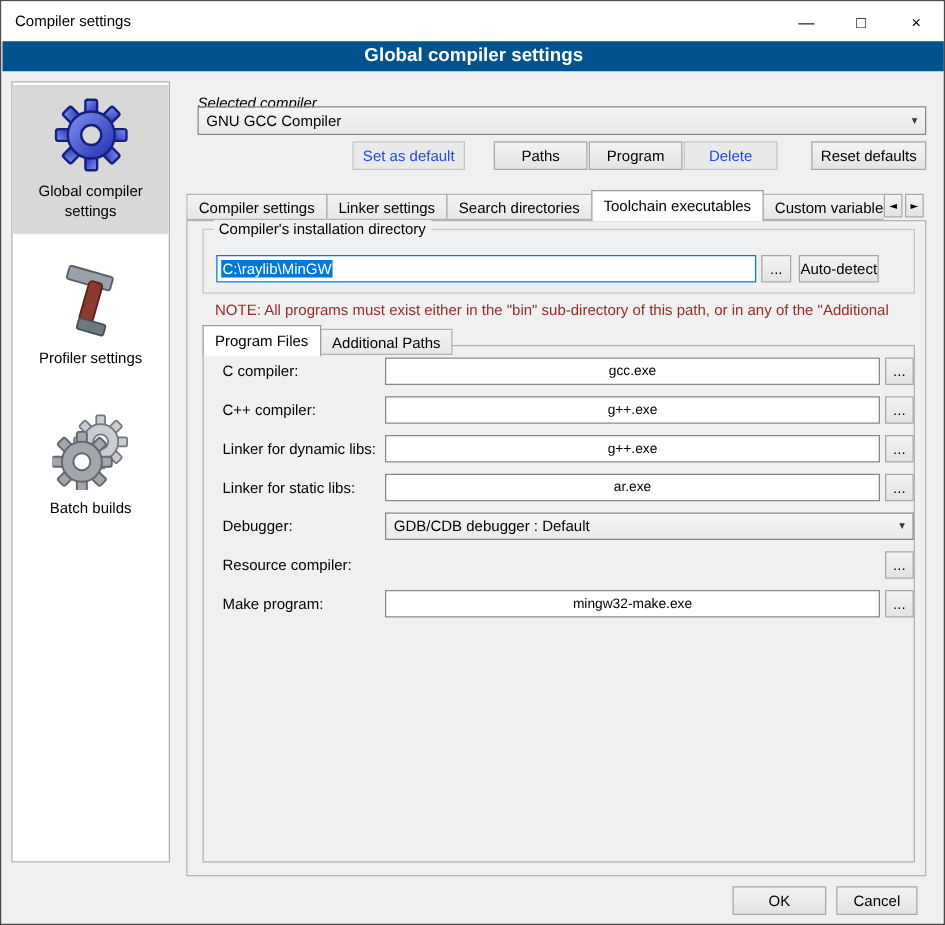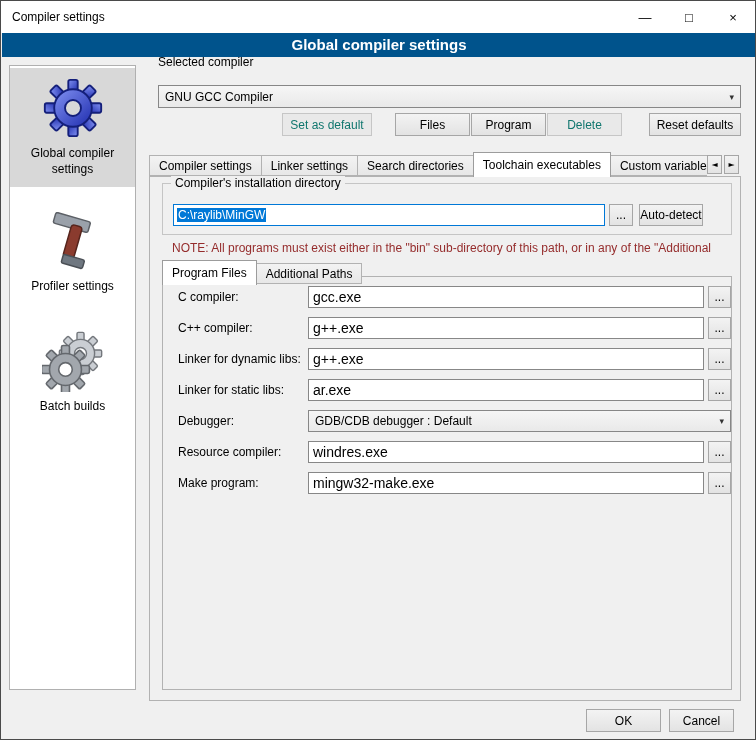--- a/index.html
+++ b/index.html
@@ -22,27 +22,27 @@
   .banner{position:absolute;left:1px;top:32px;width:754px;height:24px;background:var(--header-bg);color:#fff;font-weight:bold;font-size:15px;text-align:center;line-height:24px;}
 
   
   .sidebar{position:absolute;left:8px;top:64px;width:127px;height:625px;background:#fff;border:1px solid #b0b0b0;padding-top:2px;overflow:hidden;}
   .side-item{width:100%;padding:9px 2px 10px;display:flex;flex-direction:column;align-items:center;gap:7px;margin-bottom:16px;cursor:default;}
   .side-item.selected{background:#d8d8d8;}
   .side-label{text-align:center;line-height:1.3;}
 
   
   .btn{font-family:"Liberation Sans",sans-serif;font-size:12px;background:linear-gradient(#f3f3f3,#e3e3e3);border:1px solid #a6a6a6;color:#000;cursor:default;text-align:center;}
-  .btn.disabled{color:#0f766e;background:#e9e9e9;border-color:#c6c6c6;}
-  .tbox{font-family:"Liberation Sans",sans-serif;font-size:14px;border:1px solid #878787;background:#fff;padding:0 4px;}
+  .btn.disabled{color:#1d4ed8;background:#e9e9e9;border-color:#c6c6c6;}
+  .tbox{font-family:"Liberation Sans",sans-serif;font-size:11px;border:1px solid #878787;background:#fff;padding:0 4px;text-align:center;}
   .combo{background:linear-gradient(#f6f6f6,#e9e9e9);border:1px solid #878787;display:flex;align-items:center;padding:0 20px 0 6px;position:relative;cursor:default;}
   .combo .combo-arrow{position:absolute;right:6px;top:50%;transform:translateY(-50%);font-size:9px;color:#333;font-family:"DejaVu Sans",sans-serif;}
 
   
-  .lbl-selected{position:absolute;left:157px;top:54px;}
+  .lbl-selected{position:absolute;left:157px;top:74px;font-style:italic;}
   .compiler-combo{position:absolute;left:157px;top:84px;width:583px;height:23px;}
   .act-setdefault{position:absolute;left:281px;top:112px;width:90px;height:23px;}
   .act-copy{position:absolute;left:394px;top:112px;width:75px;height:23px;}
   .act-rename{position:absolute;left:470px;top:112px;width:75px;height:23px;}
   .act-delete{position:absolute;left:546px;top:112px;width:75px;height:23px;}
   .act-reset{position:absolute;left:648px;top:112px;width:92px;height:23px;}
 
   
   .tabstrip{position:absolute;left:148px;top:151px;width:592px;height:24px;z-index:4;}
   .tabs-clip{display:flex;width:558px;overflow:hidden;height:25px;}
@@ -153,21 +153,21 @@
     </div>
   </div>
 
   <div class="lbl-selected">Selected compiler</div>
   <div class="combo compiler-combo">
     <span>GNU GCC Compiler</span>
     <span class="combo-arrow">▾</span>
   </div>
 
   <button class="btn disabled act-setdefault">Set as default</button>
-  <button class="btn act-copy">Files</button>
+  <button class="btn act-copy">Paths</button>
   <button class="btn act-rename">Program</button>
   <button class="btn disabled act-delete">Delete</button>
   <button class="btn act-reset">Reset defaults</button>
 
   <div class="tabstrip">
     <div class="tabs-clip">
       <div class="tab">Compiler settings</div>
       <div class="tab">Linker settings</div>
       <div class="tab">Search directories</div>
       <div class="tab active">Toolchain executables</div>
@@ -229,21 +229,20 @@
       <div class="frow">
         <span class="flabel">Debugger:</span>
         <div class="combo">
           <span>GDB/CDB debugger : Default</span>
           <span class="combo-arrow">▾</span>
         </div>
       </div>
 
       <div class="frow">
         <span class="flabel">Resource compiler:</span>
-        <input class="tbox" value="windres.exe" style="">
         <button class="btn browse">...</button>
       </div>
 
       <div class="frow">
         <span class="flabel">Make program:</span>
         <input class="tbox" value="mingw32-make.exe" style="">
         <button class="btn browse">...</button>
       </div>
 
     </div>

